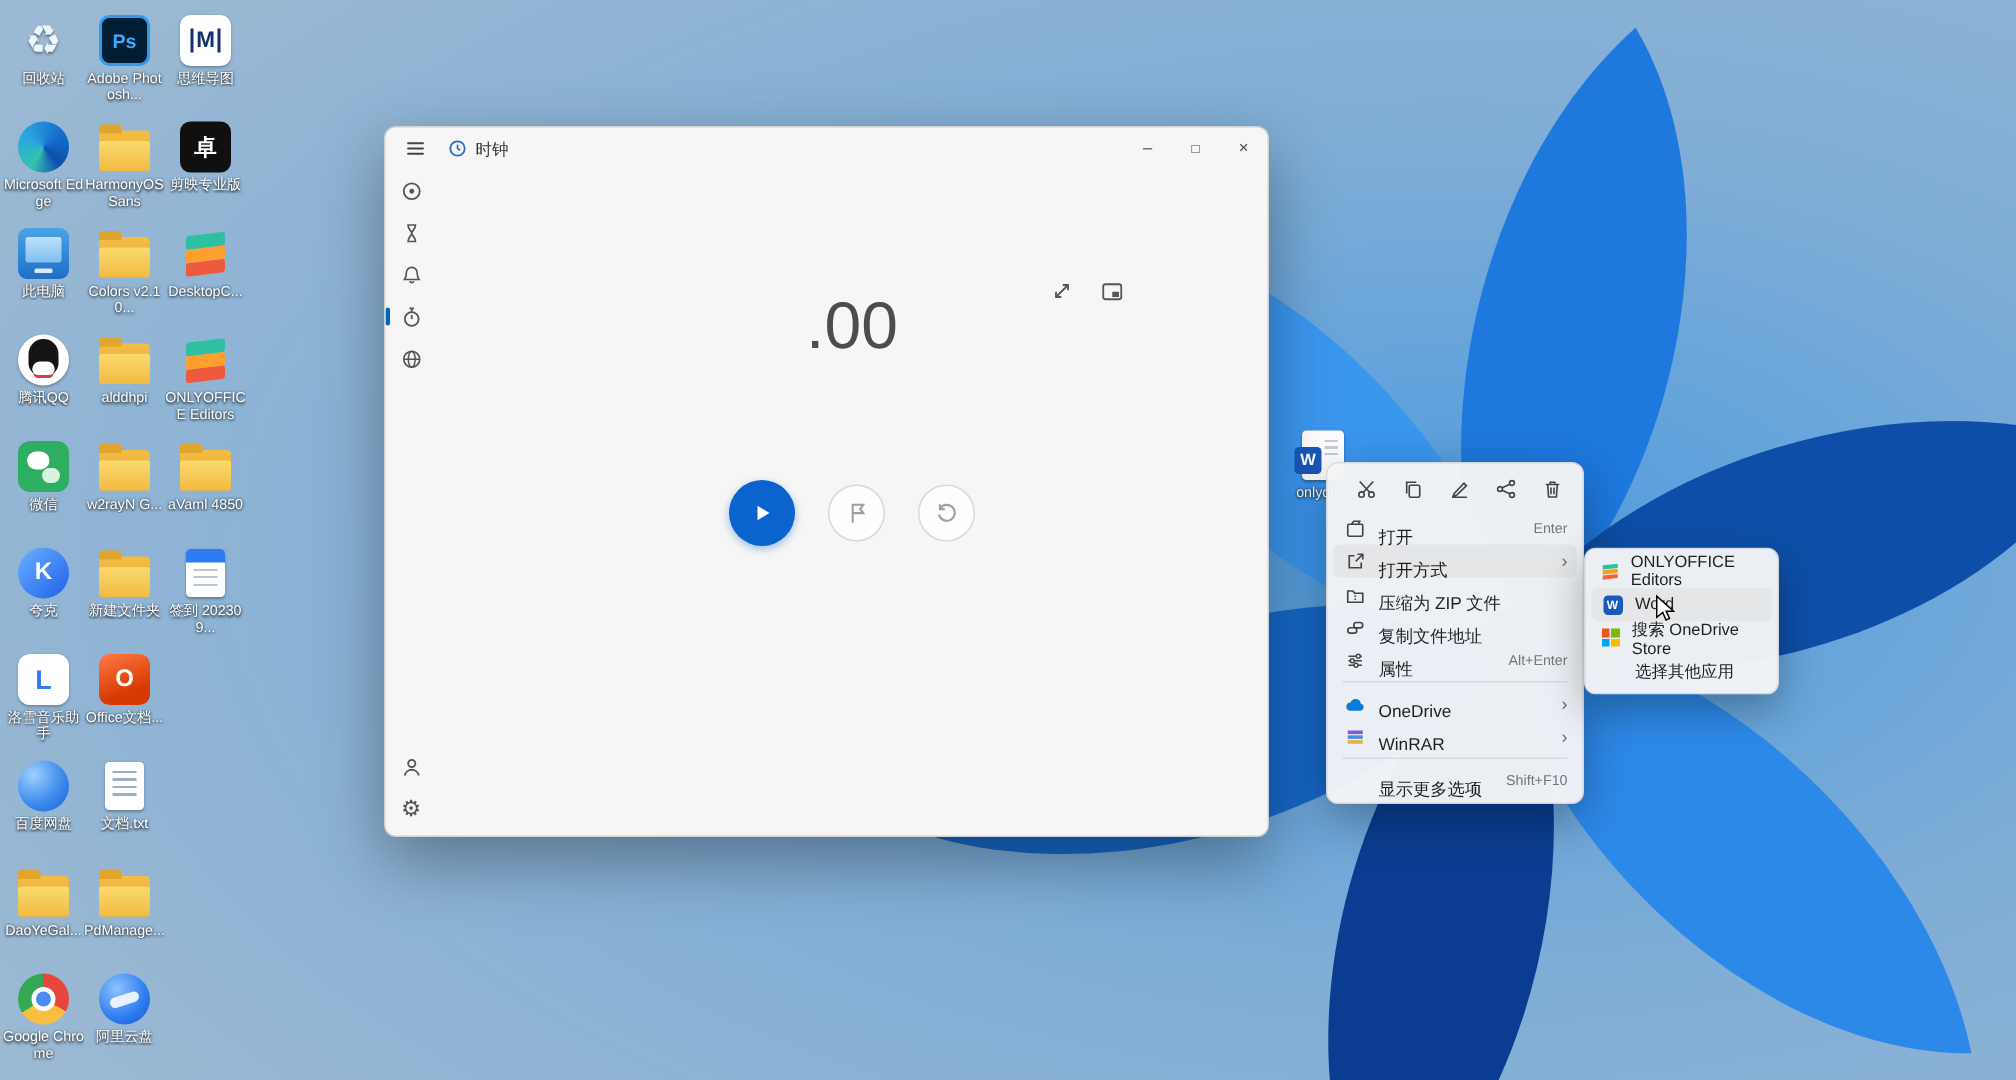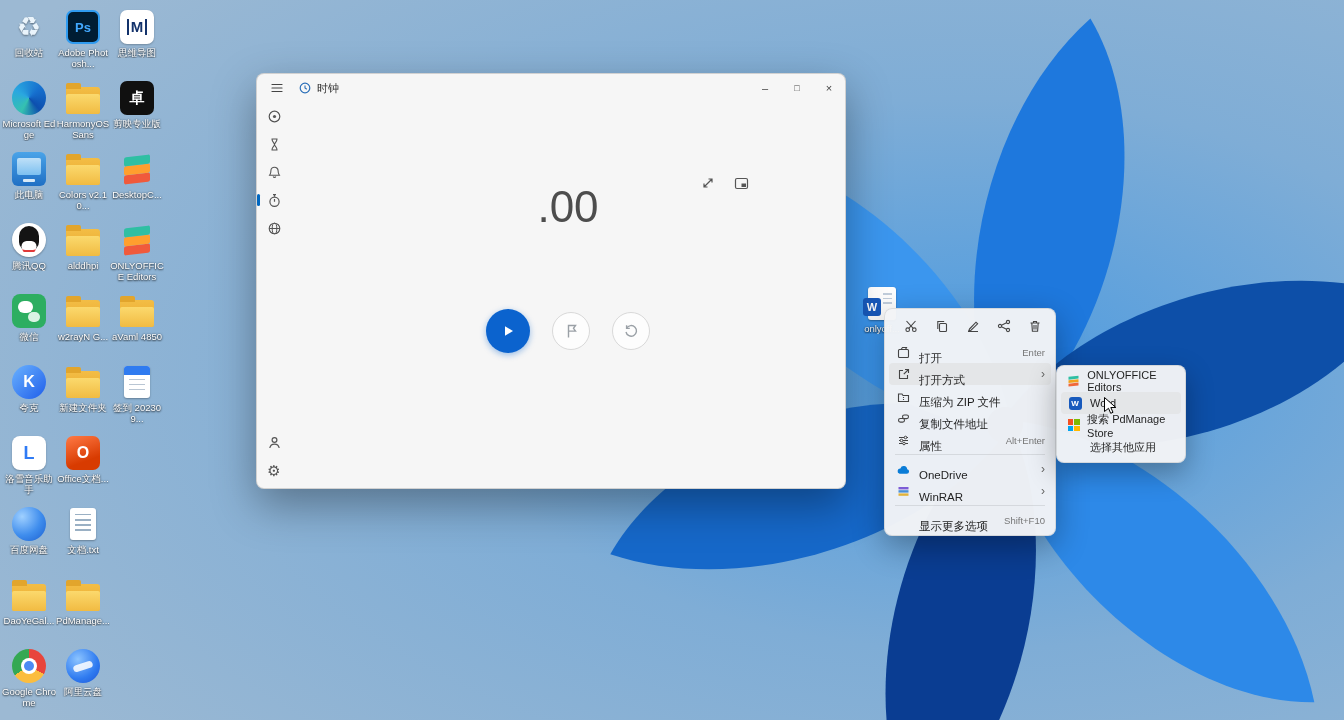--- a/index.html
+++ b/index.html
@@ -57,21 +57,21 @@
   .i-sheet::before{content:"";position:absolute;left:4px;right:4px;top:1px;height:9px;background:#2f7bf0;border-radius:3px 3px 0 0;}
   .i-sheet::after{content:"";position:absolute;left:9px;right:9px;top:14px;height:14px;background:repeating-linear-gradient(#b9c6d4 0 1.5px,transparent 1.5px 5px);}
 
   
   .desk-file { position:absolute; left:856px; top:286px; width:52px; z-index:2; display:flex; flex-direction:column; align-items:center; }
   .i-wordfile{width:28px;height:33px;background:#fff;border-radius:3px;box-shadow:0 1px 2px rgba(0,0,0,.35);position:relative;}
   .i-wordfile::before{content:"W";position:absolute;left:-5px;bottom:4px;width:18px;height:18px;background:#185abd;color:#fff;font-size:11px;font-weight:700;display:flex;align-items:center;justify-content:center;border-radius:3px;}
   .i-wordfile::after{content:"";position:absolute;left:15px;right:4px;top:6px;height:12px;background:repeating-linear-gradient(#c3cfdd 0 1.5px,transparent 1.5px 4.5px);}
 
   
-  .window { position:absolute; left:256px; top:73px; width:590px; height:416px; background:#f6f6f6;
+  .window { position:absolute; left:256px; top:84px; width:590px; height:474px; background:#f6f6f6;
             border-radius:8px; border:1px solid rgba(0,0,0,.15); box-shadow:0 16px 44px rgba(0,0,0,.35);
             z-index:3; overflow:hidden; }
   .titlebar { height:28px; display:flex; align-items:center; padding-left:8px; }
   .hamburger { width:24px; height:24px; display:flex; align-items:center; justify-content:center; border-radius:4px; }
   .title-group { display:flex; align-items:center; gap:6px; margin-left:10px; }
   .title-text { font-size:11px; color:#333; }
   .win-controls { margin-left:auto; display:flex; height:100%; }
   .wbtn { width:32px; height:100%; display:flex; align-items:center; justify-content:center; font-size:11px; color:#444; }
   .wbtn.max { font-size:9px; }
   .sidebar { position:absolute; left:0; top:28px; bottom:0; width:34px; display:flex; flex-direction:column; align-items:center; }
@@ -520,21 +520,21 @@
   </div>
   <div class="sub-item">
     <span class="ic">
         <span class="ms-squares">
           <i style="background:#f25022"></i>
           <i style="background:#7fba00"></i>
           <i style="background:#00a4ef"></i>
           <i style="background:#ffb900"></i>
         </span>
       </span>
-    <span class="itxt">搜索 PdManage Store</span>
+    <span class="itxt">搜索 OneDrive Store</span>
   </div>
   <div class="sub-item">
     <span class="ic"></span>
     <span class="itxt">选择其他应用</span>
   </div>
 </div>
 
 <svg class="cursor" width="14" height="20">
   <path d="M1.5 1.5v14l4-3.2 2.2 5 2.3-1-2.2-4.8h5z" fill="#fff" stroke="#000" stroke-width="1"></path>
 </svg>

